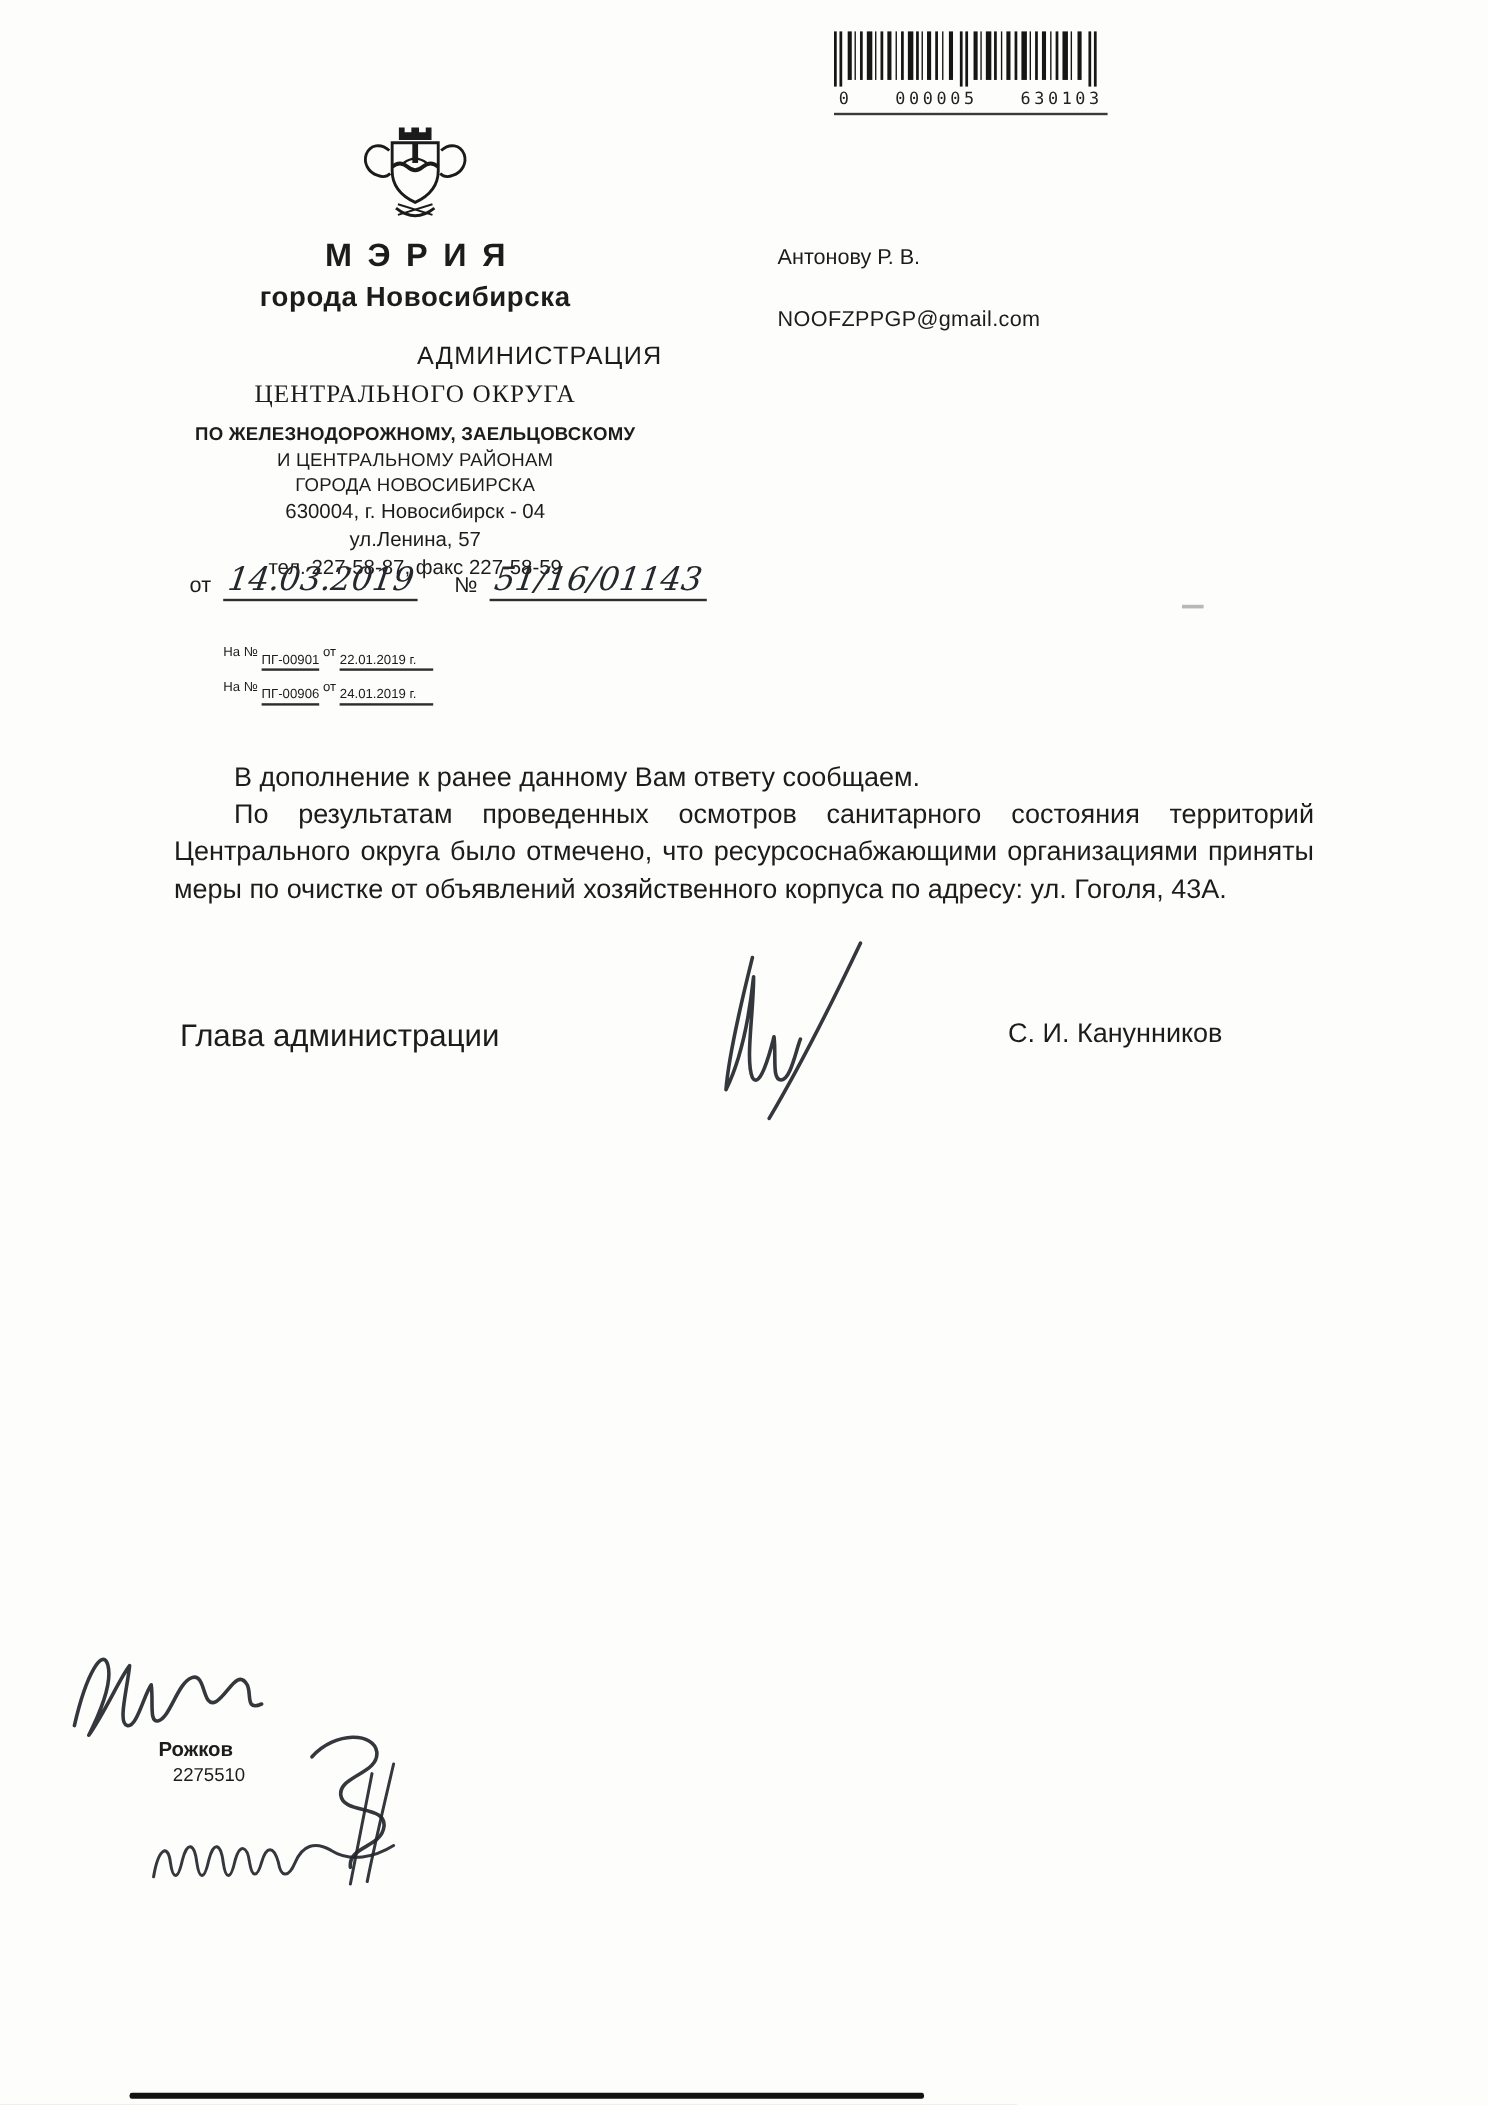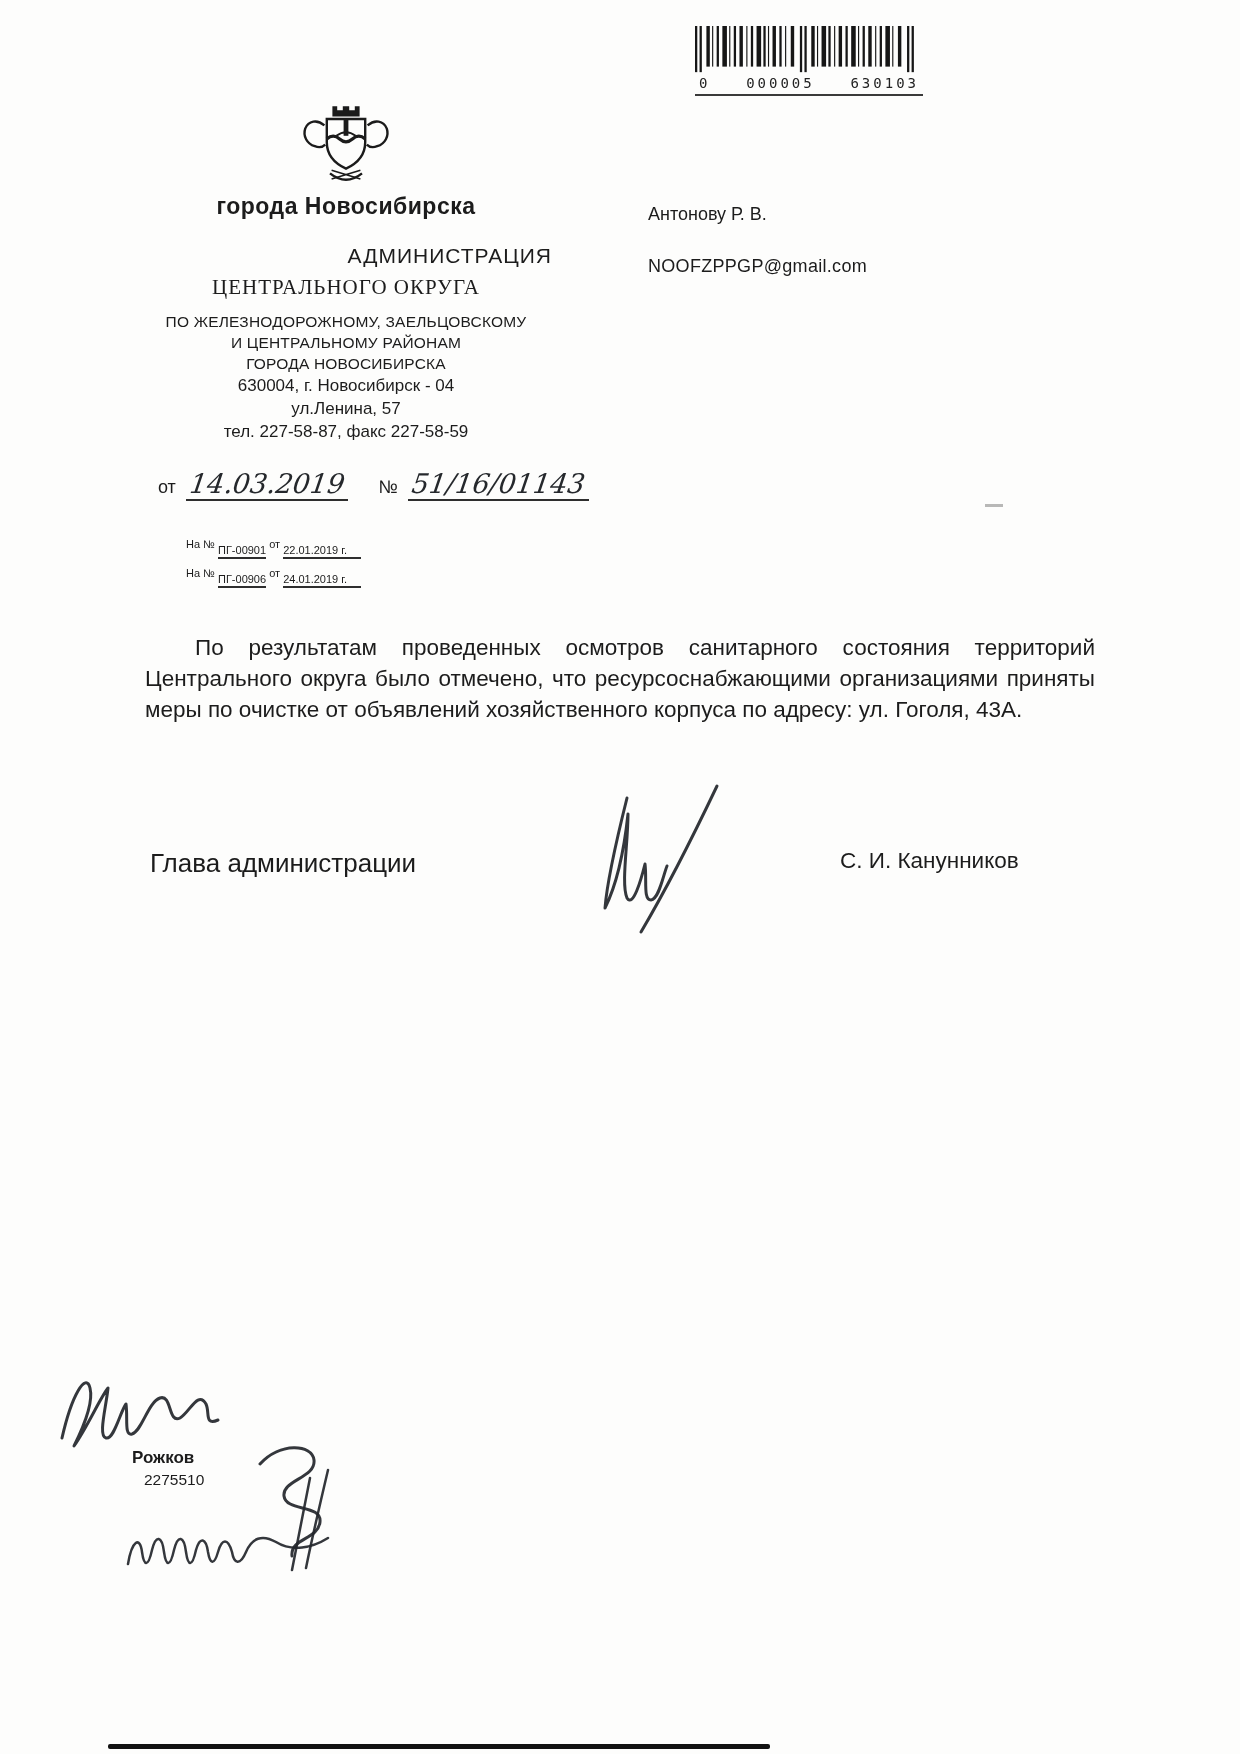--- a/index.html
+++ b/index.html
@@ -17,21 +17,21 @@
     font-family:"DejaVu Sans Mono", monospace; font-size:14px; letter-spacing:3px; color:#222; }
 
   
   .letterhead { position:absolute; left:140px; top:98px; width:412px; text-align:center; }
   .emblem { display:block; width:96px; height:90px; margin:0 auto; }
   .org1 { margin-top:10px; font-size:27px; font-weight:bold; letter-spacing:13px; text-indent:13px; }
   .org2 { margin-top:5px; font-size:23px; font-weight:bold; letter-spacing:0.5px; }
   .dept { margin-top:24px; font-size:21px; letter-spacing:1px;text-align:right; }
   .dept2 { margin-top:7px; font-size:21px; letter-spacing:1px;font-family:Liberation Serif, serif; }
   .small-line { margin-top:3px; font-size:15.5px; letter-spacing:0.2px; }
-  .small-line.first { margin-top:13px; }
+  .small-line.first { margin-top:13px;font-weight:bold; }
   .addr-line { margin-top:3px; font-size:17px; }
 
   
   .outgoing { position:absolute; left:158px; top:470px; display:flex; align-items:flex-end; }
   .outgoing .lbl { font-size:18px; padding-bottom:3px; }
   .blank { border-bottom:2px solid #2e2e2e; min-width:150px; text-align:center; margin-left:10px; }
   .blank.num { min-width:158px; }
   .no-sign { margin-left:30px; }
   .hand { font-family:"DejaVu Serif", serif; font-style:italic; font-size:27px; line-height:1;
     display:inline-block; transform:skewX(-8deg); padding:0 4px 2px 4px; color:#25282c; }
@@ -127,20 +127,21 @@
       <path d="M43,6 h6 v5 h7 v-5 h8 v5 h7 v-5 h6 v13 h-34 z" fill="#1b1b1b"></path>
       <path d="M36,22 h48 v29 c0,17 -11,27 -24,33 c-13,-6 -24,-16 -24,-33 z" fill="none" stroke="#1b1b1b" stroke-width="3"></path>
       <rect x="57" y="23" width="6" height="20" fill="#1b1b1b"></rect>
       <path d="M48,43 q12,-9 24,0" fill="none" stroke="#1b1b1b" stroke-width="2.5"></path>
       <path d="M36,47 q8,-7 16,0 q8,7 16,0 q8,-7 16,0" fill="none" stroke="#1b1b1b" stroke-width="4"></path>
       <path d="M33,30 c-9,-8 -20,-6 -24,4 c-3,9 2,19 12,22 c5,2 10,1 13,-2" fill="none" stroke="#1b1b1b" stroke-width="3"></path>
       <path d="M87,30 c9,-8 20,-6 24,4 c3,9 -2,19 -12,22 c-5,2 -10,1 -13,-2" fill="none" stroke="#1b1b1b" stroke-width="3"></path>
       <path d="M40,90 q20,16 40,0" fill="none" stroke="#1b1b1b" stroke-width="3"></path>
       <path d="M42,97 l36,-11 M42,86 l36,11" fill="none" stroke="#1b1b1b" stroke-width="2"></path>
     </svg>
+    <div class="org1">МЭРИЯ</div>
     <div class="org2">города Новосибирска</div>
     <div class="dept">АДМИНИСТРАЦИЯ</div>
     <div class="dept2">ЦЕНТРАЛЬНОГО ОКРУГА</div>
     <div class="small-line first">ПО ЖЕЛЕЗНОДОРОЖНОМУ, ЗАЕЛЬЦОВСКОМУ</div>
     <div class="small-line">И ЦЕНТРАЛЬНОМУ РАЙОНАМ</div>
     <div class="small-line">ГОРОДА НОВОСИБИРСКА</div>
     <div class="addr-line">630004, г. Новосибирск - 04</div>
     <div class="addr-line">ул.Ленина, 57</div>
     <div class="addr-line">тел. 227-58-87, факс 227-58-59</div>
   </div>
@@ -168,20 +169,21 @@
       <span>На №</span>
       <span class="u">ПГ-00906</span>
       <span>от</span>
       <span class="u tail">24.01.2019 г.</span>
     </div>
   </div>
 
   <div class="artifact-dash"></div>
 
   <div class="body-text">
+    <p>В дополнение к ранее данному Вам ответу сообщаем.</p>
     <p>По результатам проведенных осмотров санитарного состояния территорий Центрального округа было отмечено, что ресурсоснабжающими организациями приняты меры по очистке от объявлений хозяйственного корпуса по адресу:  ул. Гоголя, 43А.</p>
   </div>
 
   <div class="pos-title">Глава администрации</div>
   <div class="signer-name">С. И. Канунников</div>
 
   <svg class="sig" style="left:565px; top:780px;" width="190" height="160" viewBox="0 0 190 160">
     <path d="M62,18 C52,58 42,102 40,128 C54,100 60,62 63,34 C63,64 56,104 62,118 C68,128 76,100 80,84 C82,100 78,120 86,120 C94,119 98,96 102,86" stroke-width="3"></path>
     <path d="M152,6 C132,48 102,108 76,152" stroke-width="3"></path>
   </svg>

